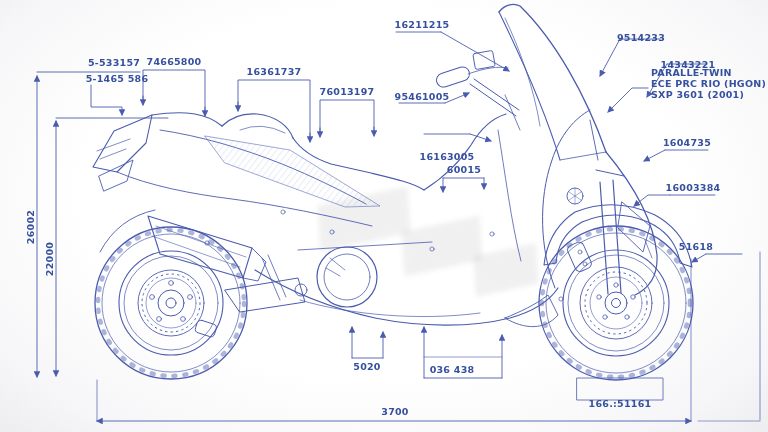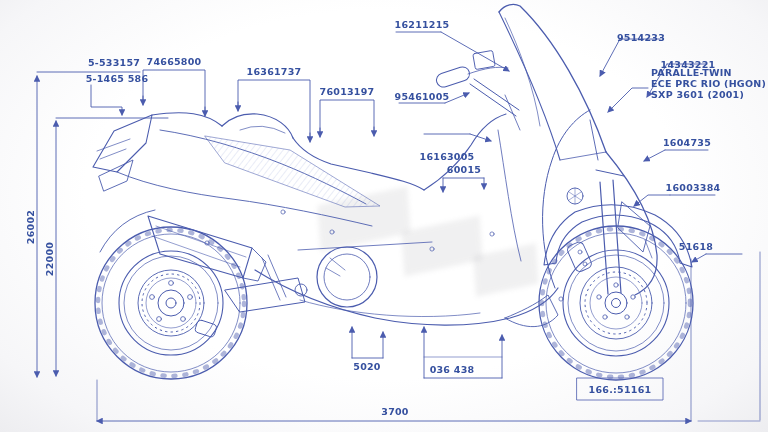--- a/index.html
+++ b/index.html
@@ -247,16 +247,16 @@
       <div class="lbl" style="left: 422px; top: 96px; text-align: center;">95461005</div>
       <div class="lbl" style="left: 447px; top: 127px; margin-top: 29px;">16163005</div>
       <div class="lbl" style="left: 464px; top: 169px; text-align: center;">60015</div>
       <div class="lbl" style="left: 687px; top: 142px;">1604735</div>
       <div class="lbl" style="left: 693px; top: 187px;">16003384</div>
       <div class="lbl" style="left: 696px; top: 246px;">51618</div>
       <div class="lbl rot" style="left: 30px; top: 227px;">26002</div>
       <div class="lbl rot" style="left: 49px; top: 259px;">22000</div>
       <div class="lbl" style="left: 367px; top: 366px;">5020</div>
       <div class="lbl" style="left: 452px; top: 369px;">036 438</div>
-      <div class="lbl" style="left: 620px; top: 389px;">166.:51161</div>
+      <div class="lbl" style="left: 620px; top: 403px;">166.:51161</div>
       <div class="lbl" style="left: 395px; top: 411px;">3700</div>
     </div>
 </div>
 
 </body></html>

